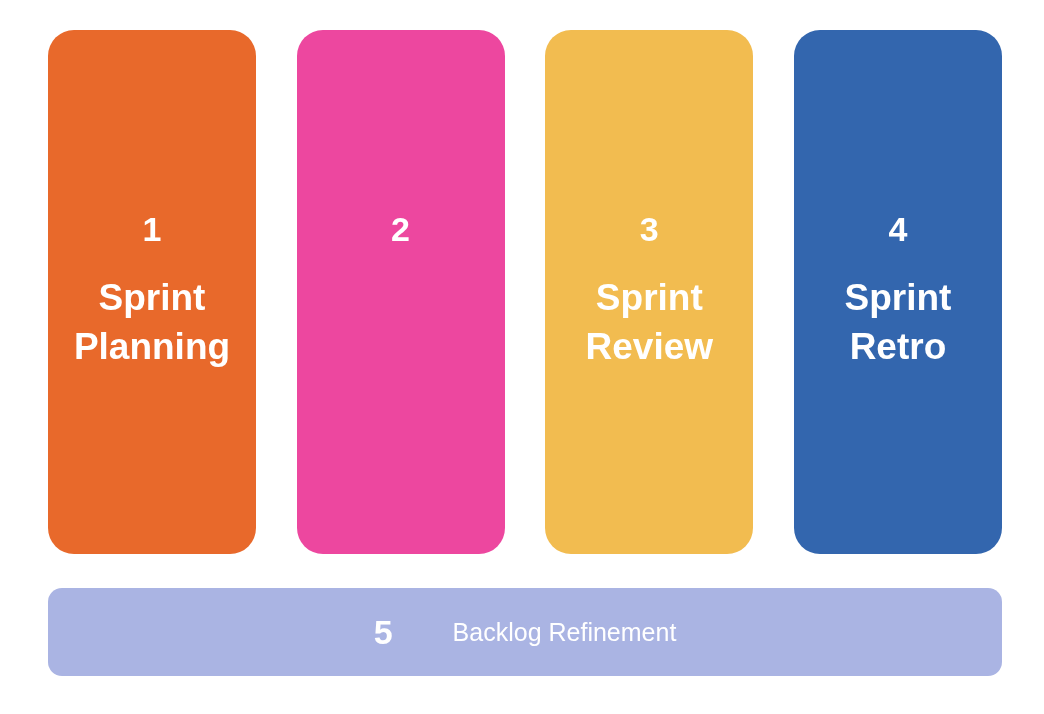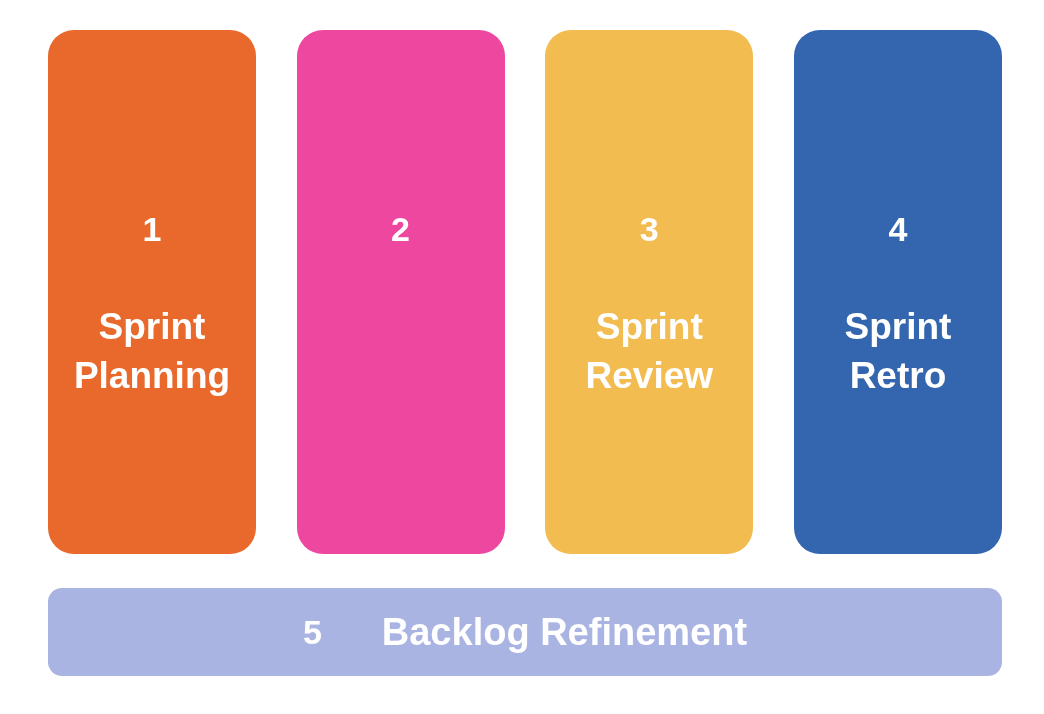--- a/index.html
+++ b/index.html
@@ -51,21 +51,21 @@
 
   .event-card .card-number {
     font-size: 34px;
     font-weight: bold;
     line-height: 1;
     letter-spacing: 0.2px;
     text-align: center;
   }
 
   .event-card .card-label {
-    margin-top: 56px;
+    margin-top: 27px;
     font-size: 37px;
     font-weight: bold;
     line-height: 1.33;
     text-align: center;
     white-space: pre-line;
   }
 
   
   .backlog-bar {
     position: absolute;
@@ -81,22 +81,22 @@
     color: #ffffff;
   }
 
   .backlog-bar .bar-number {
     font-size: 34px;
     font-weight: bold;
     line-height: 1;
   }
 
   .backlog-bar .bar-label {
-    font-size: 38px;
-    font-weight: bold;
+    font-size: 25px;
+    font-weight: normal;
     line-height: 1;
     margin-left: 60px;
   }
 </style>
 </head>
 <body>
 
 <div id="scrum-events-diagram" style="background: rgb(255, 255, 255);">
 
   <div class="events-row">

